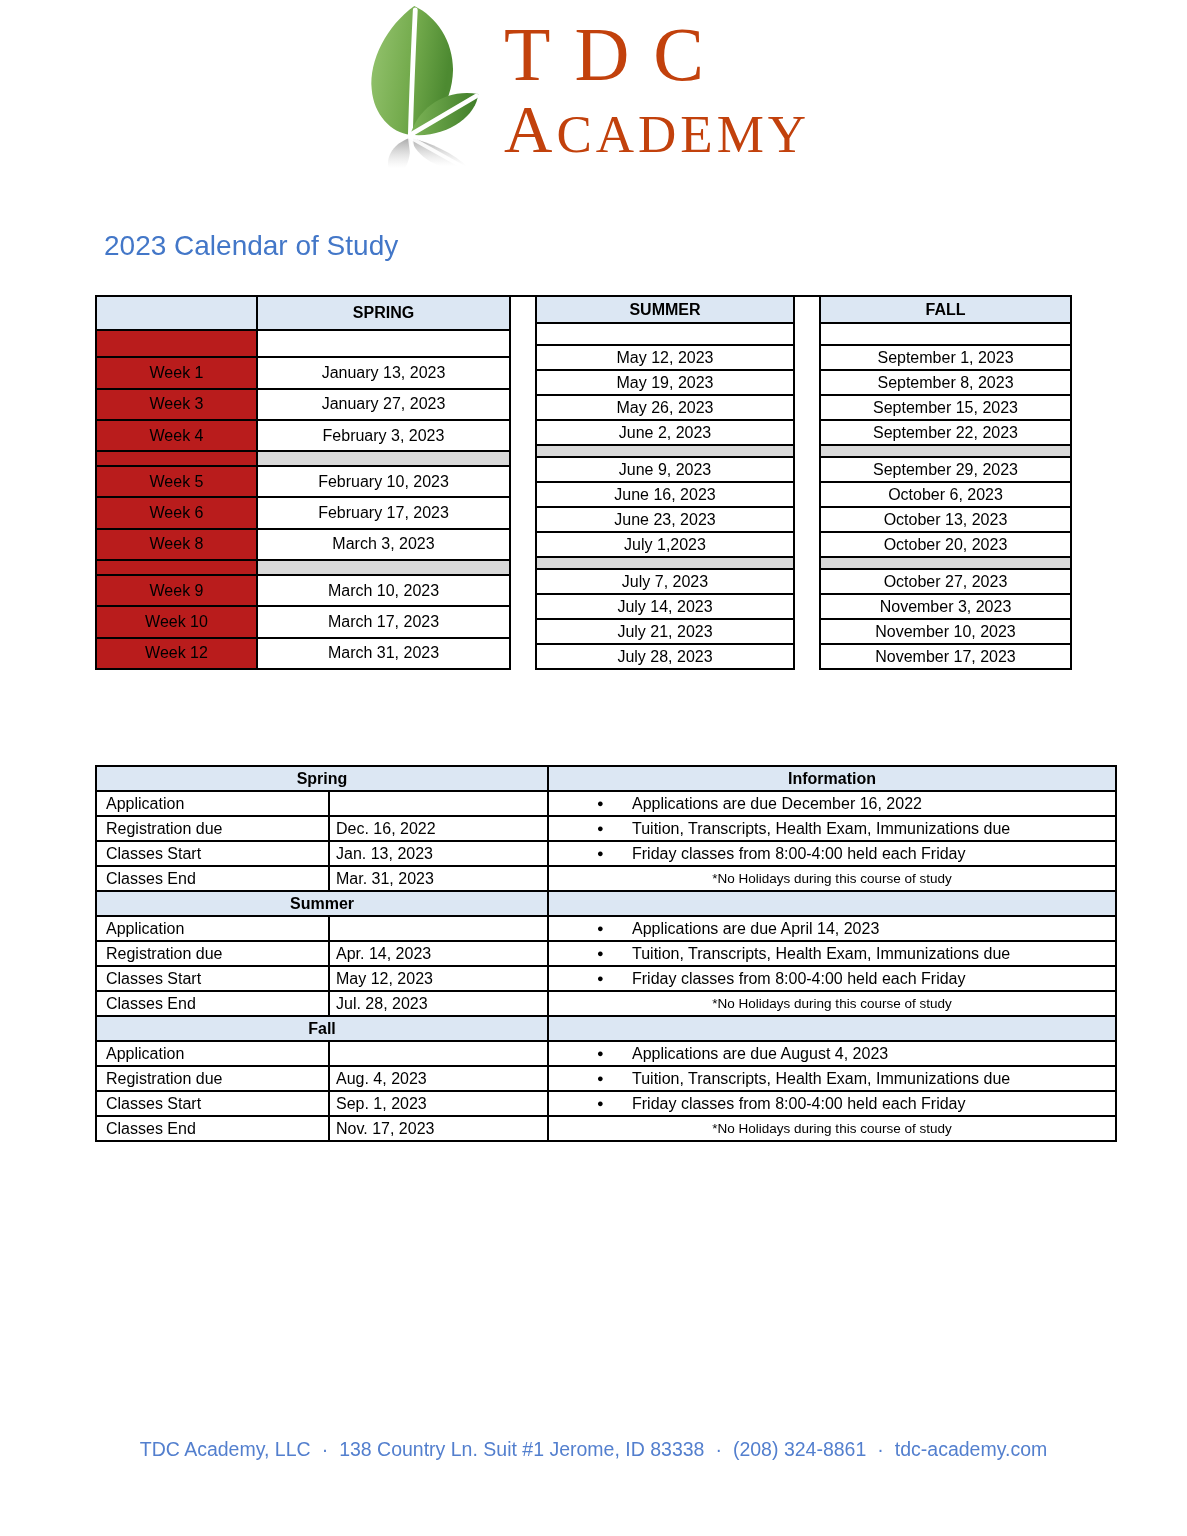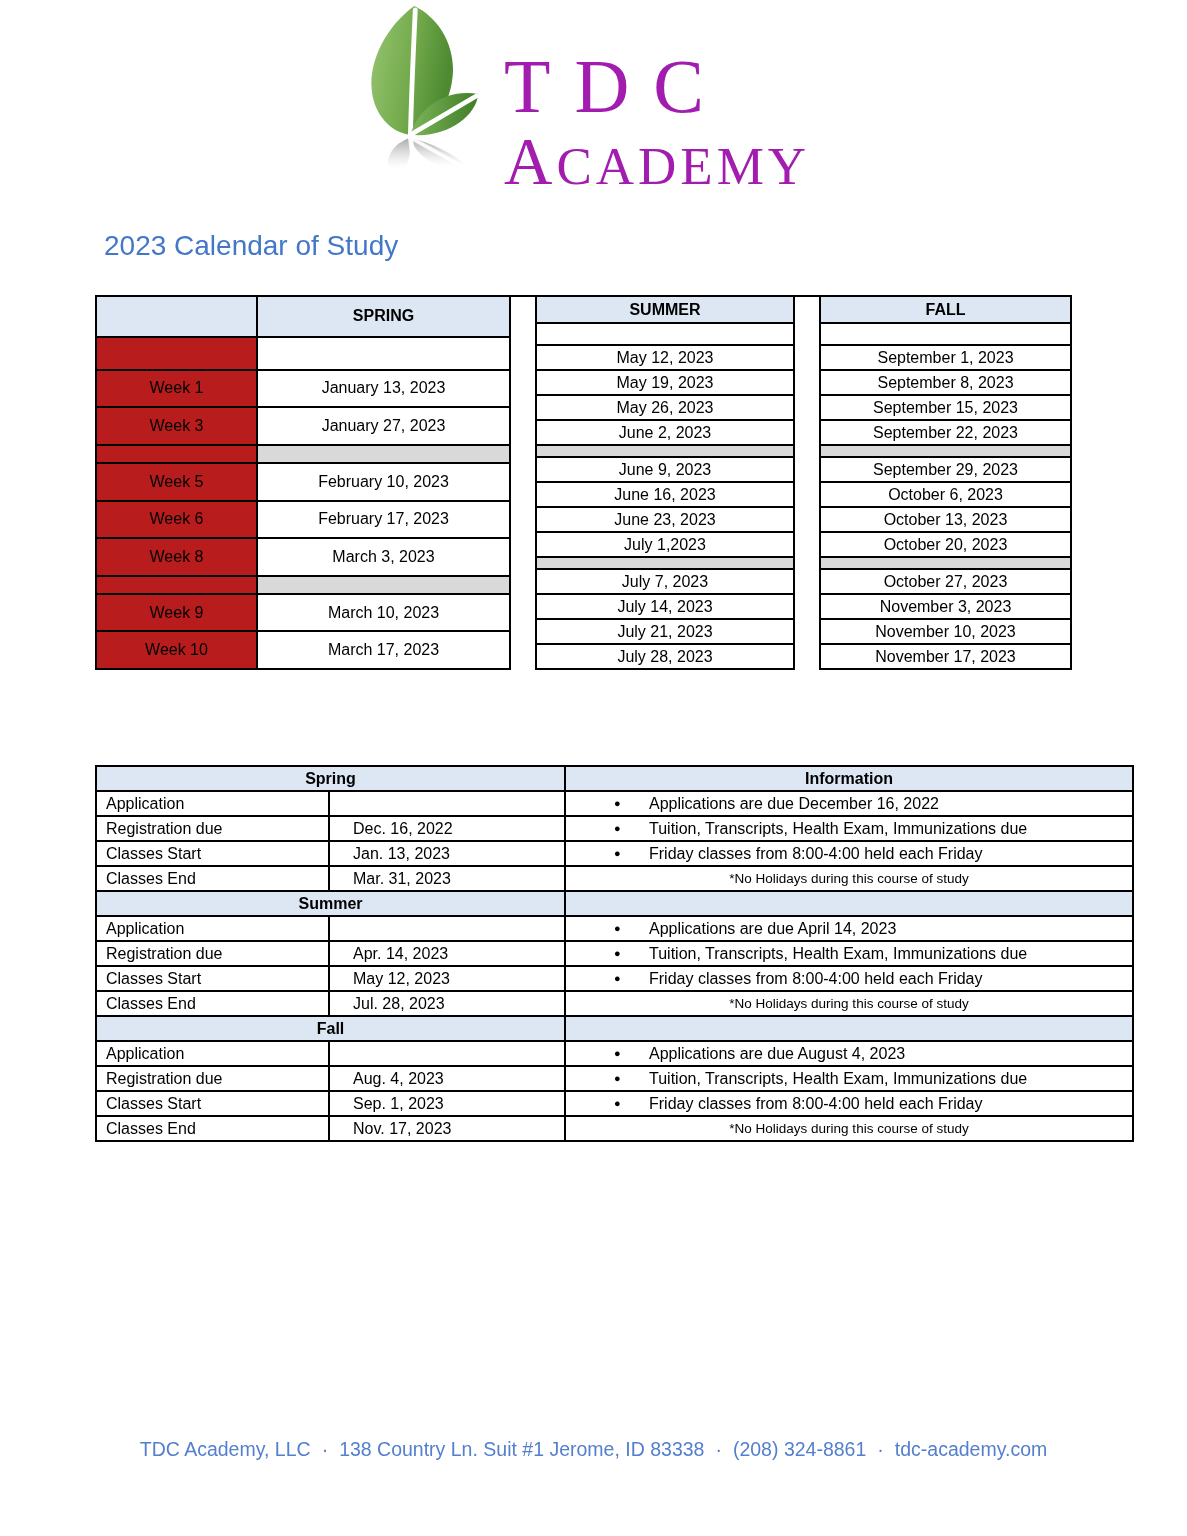--- a/index.html
+++ b/index.html
@@ -4,21 +4,21 @@
 <style>
   html,body { margin:0; padding:0; background:#ffffff; }
   .page {
     position:relative; width:1187px; height:1536px; background:#ffffff;
     font-family:"Liberation Sans", sans-serif; color:#000; overflow:hidden;
   }
 
   
   .logo { position:absolute; top:4px; left:360px; display:flex; align-items:flex-start; }
   .leaf { width:128px; height:184px; flex:0 0 auto; }
-  .logo-text { margin-left:16px; padding-top:12px; font-family:"Liberation Serif", serif; color:#a21caf;margin-top:32px; }
+  .logo-text { margin-left:16px; padding-top:12px; font-family:"Liberation Serif", serif; color:#c2410c; }
   .logo-line1 { font-size:76px; line-height:1.0; letter-spacing:24px; }
   .logo-line2 { margin-top:4px; font-size:53px; line-height:1.0; letter-spacing:4px; }
   .logo-line2 .cap { font-size:67px; }
 
   
   .title { position:absolute; left:104px; top:230px; margin:0; font-size:28px; font-weight:normal; color:#4377c8; }
 
   
   .week-tables { position:absolute; left:95px; top:295px; display:flex; gap:24px; }
   .top-rule { position:absolute; top:0; left:0; width:100%; height:2px; background:#000; z-index:2; }
@@ -38,21 +38,21 @@
   .t-mid td { width:256px; }
   .t-mid tr.sep td { background:#d9d9d9; }
   .t-right td { width:249px; }
   .t-right tr.sep td { background:#d9d9d9; }
 
   
   .info-table { position:absolute; left:95px; top:765px; border:2px solid #000; }
   .info-table td { border:2px solid #000; height:23px; font-size:16px; padding:0; overflow:hidden; white-space:nowrap; }
   .info-table tr.sec td { background:#dce7f3; font-weight:bold; text-align:center; }
   .info-table td.lbl { width:222px; text-align:left; padding-left:9px; }
-  .info-table td.dtc { width:211px; text-align:left; padding-left:23px;border-radius:7px; }
+  .info-table td.dtc { width:211px; text-align:left; padding-left:6px;border-radius:7px; }
   .info-table td.inf { width:518px; }
   .info-table td.bulleted { text-align:left; padding-left:48px; }
   .info-table td.bulleted::before {
     content:"●"; display:inline-block; width:35px; font-size:11px; vertical-align:2px;
   }
   .info-table td.note { text-align:center; font-size:13.5px; }
 
   
   .footer { position:absolute; left:0; right:0; top:1438px; text-align:center; font-size:19.5px; color:#537fce; }
   .dotsep { display:inline-block; margin:0 11px; }
@@ -110,20 +110,24 @@
             <td class="dtc"></td>
           </tr>
       <tr>
             <td class="wk">Week 1</td>
             <td class="dtc">January 13, 2023</td>
           </tr>
       <tr>
             <td class="wk">Week 3</td>
             <td class="dtc">January 27, 2023</td>
           </tr>
+      <tr>
+            <td class="wk">Week 4</td>
+            <td class="dtc">February 3, 2023</td>
+          </tr>
       <tr class="sep">
             <td class="wk"></td>
             <td class="dtc gr"></td>
           </tr>
       <tr>
             <td class="wk">Week 5</td>
             <td class="dtc">February 10, 2023</td>
           </tr>
       <tr>
             <td class="wk">Week 6</td>
@@ -137,20 +141,24 @@
             <td class="wk"></td>
             <td class="dtc gr"></td>
           </tr>
       <tr>
             <td class="wk">Week 9</td>
             <td class="dtc">March 10, 2023</td>
           </tr>
       <tr>
             <td class="wk">Week 10</td>
             <td class="dtc">March 17, 2023</td>
+          </tr>
+      <tr>
+            <td class="wk">Week 12</td>
+            <td class="dtc">March 31, 2023</td>
           </tr>
     </tbody>
       </table>
 
     <table class="t-mid">
       <tbody>
           <tr class="hdr">
             <td>SUMMER</td>
           </tr>
       <tr class="empty">

